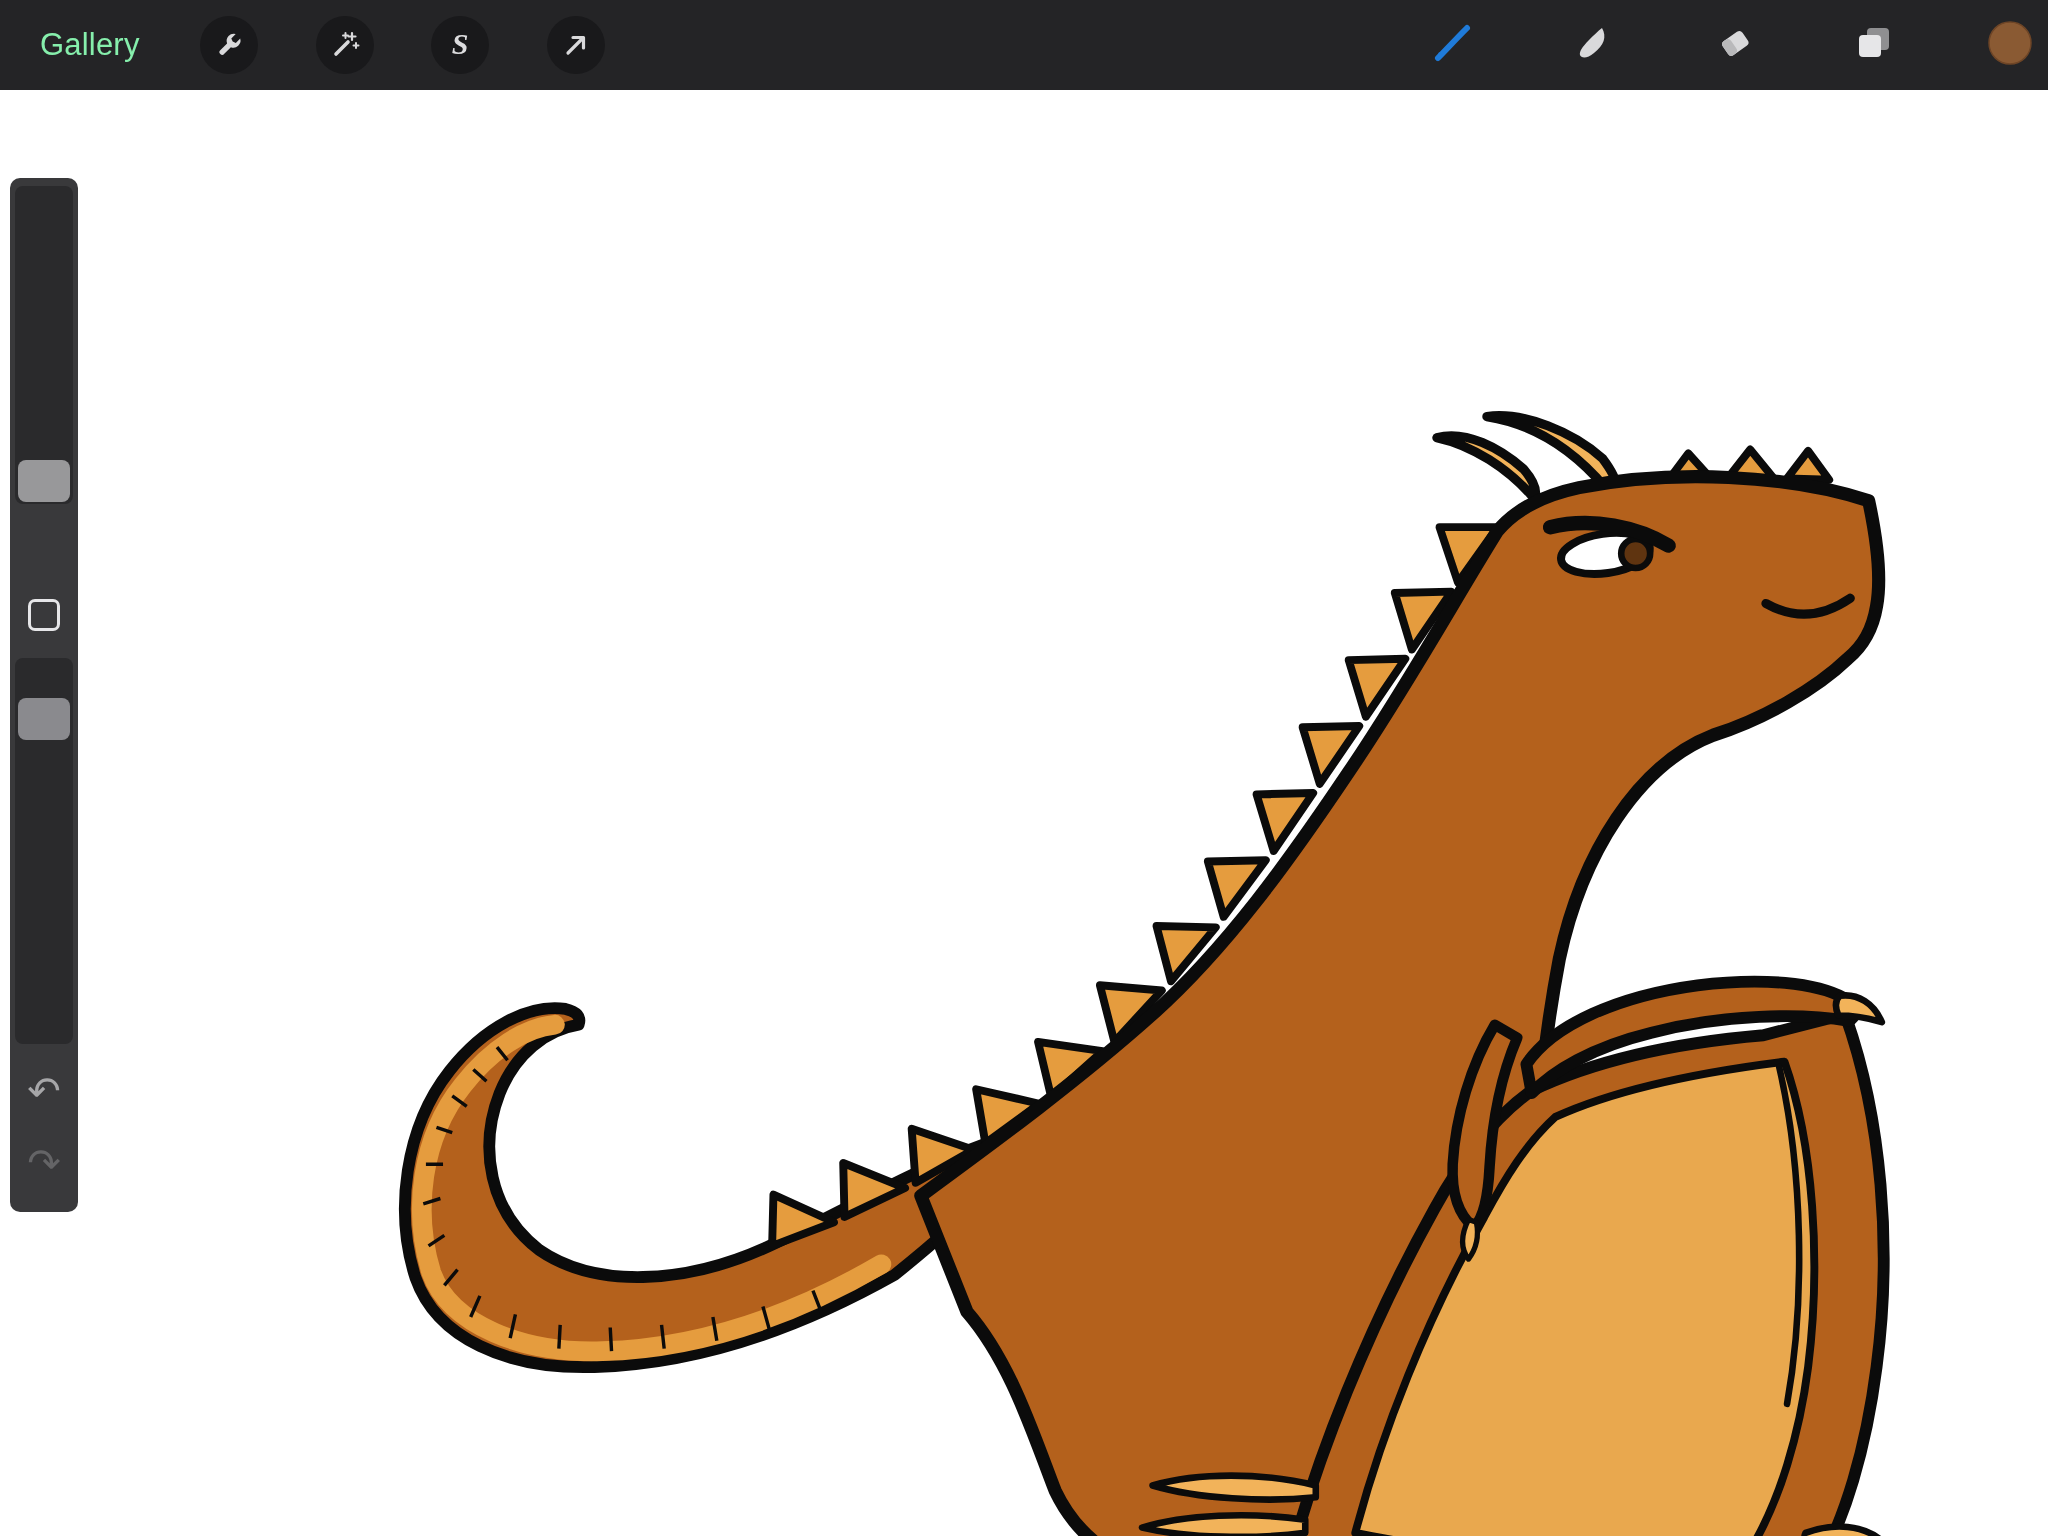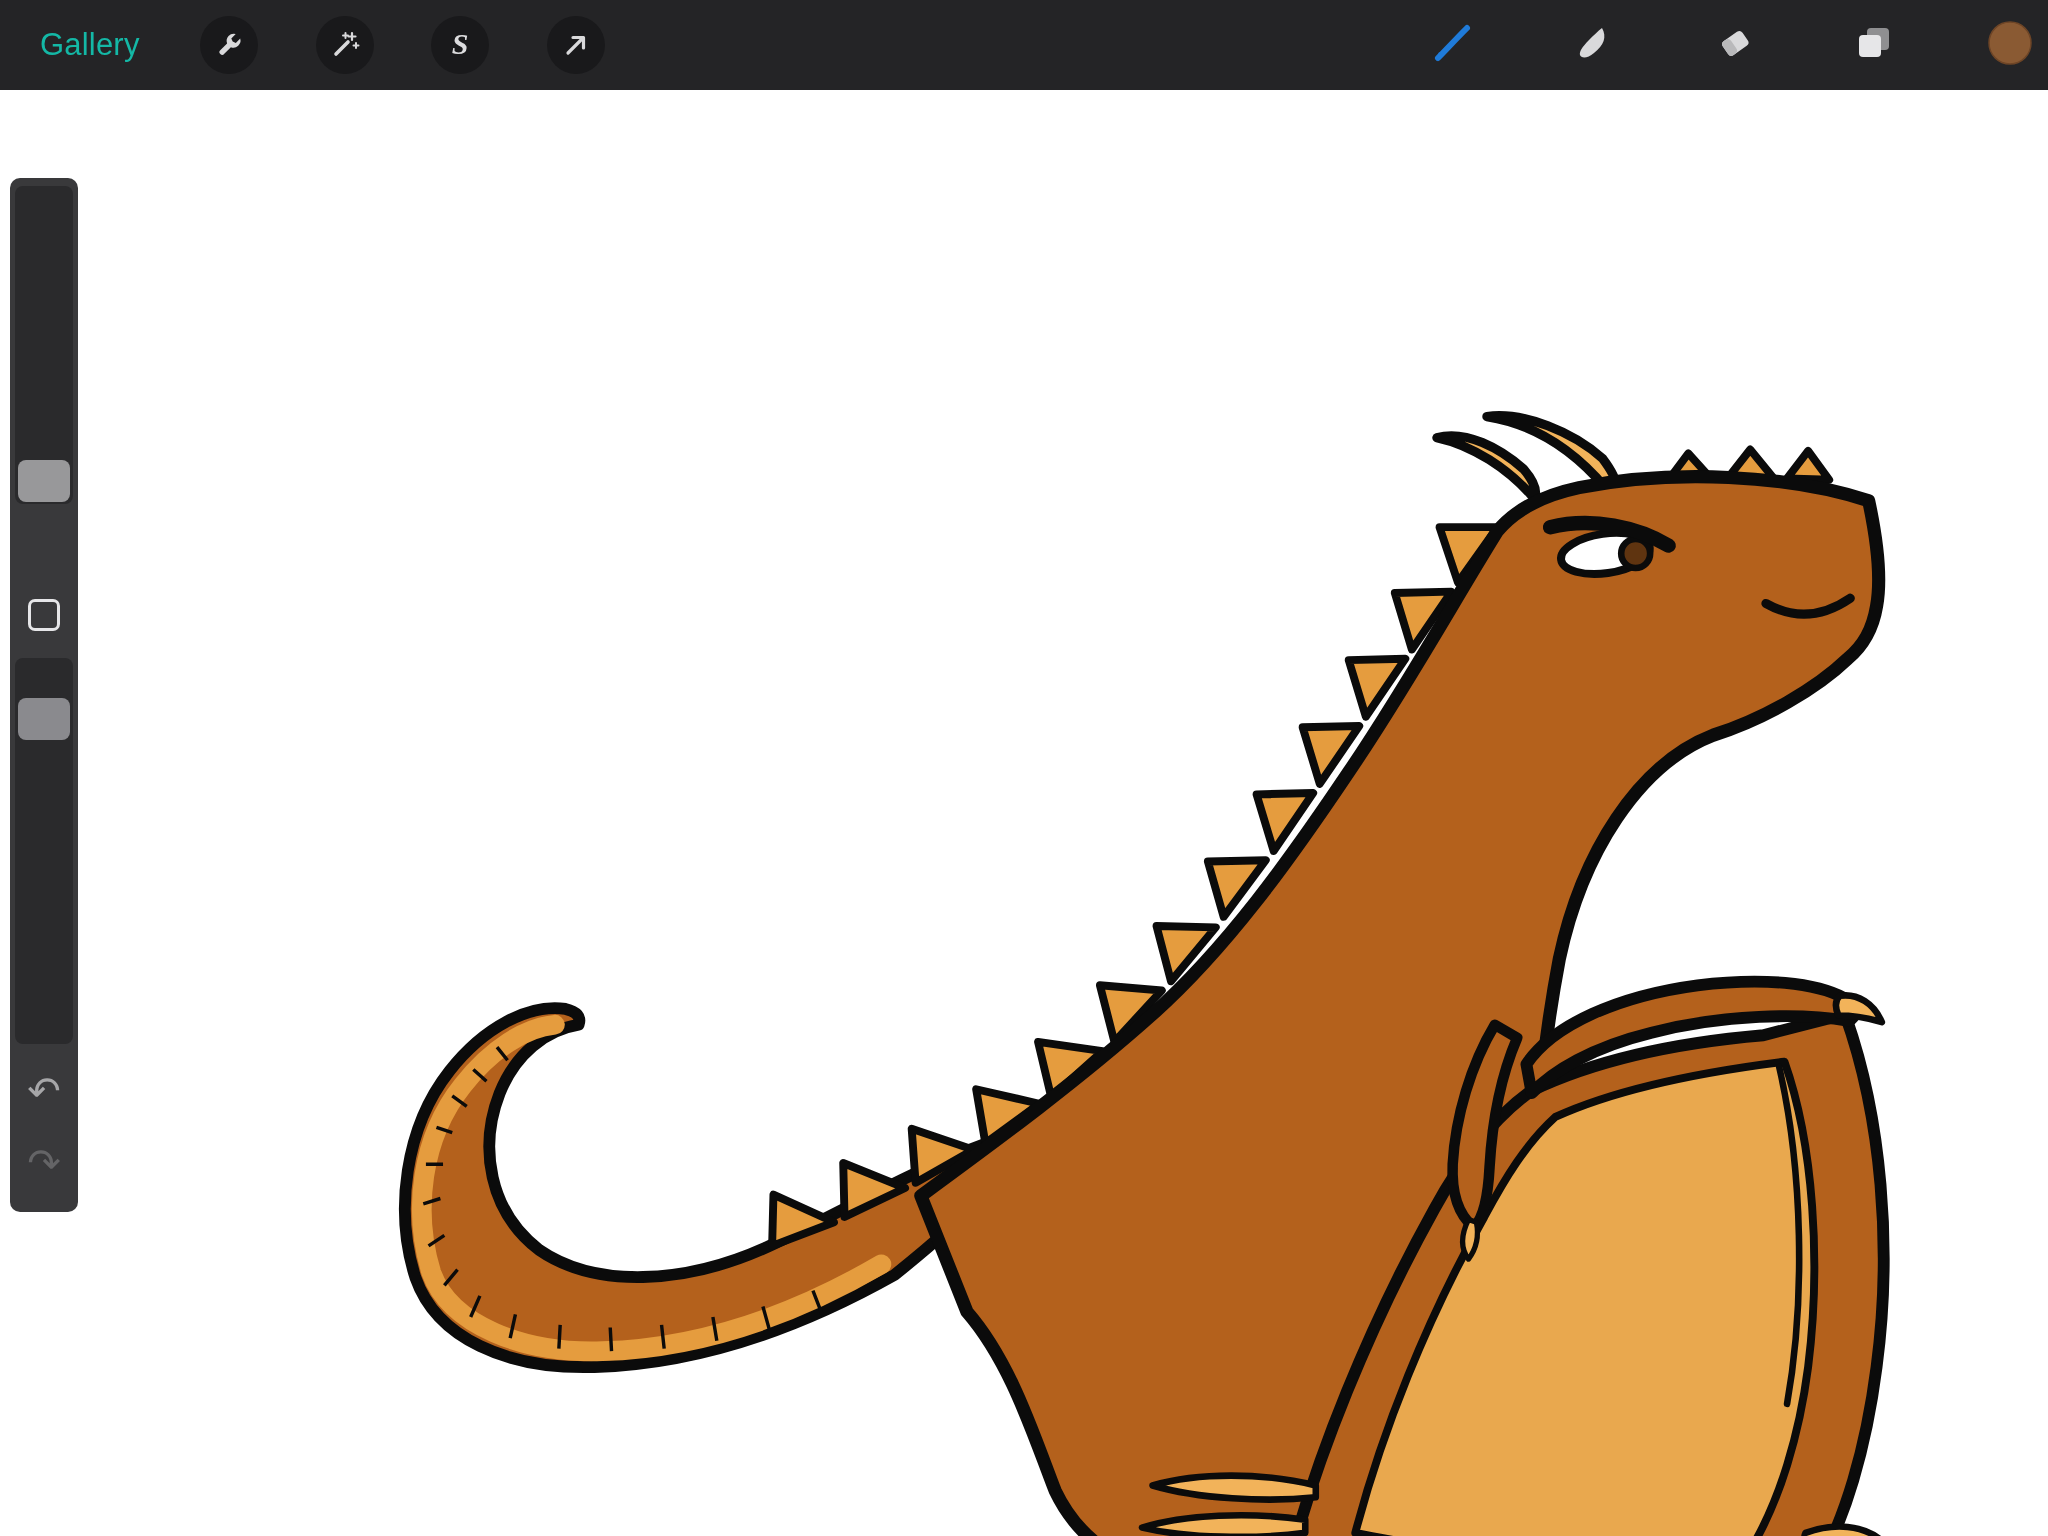--- a/index.html
+++ b/index.html
@@ -2,21 +2,21 @@
 <html><head>
 <meta charset="utf-8">
 <style>
   html,body{margin:0;padding:0;width:2048px;height:1536px;overflow:hidden;
     background:#ffffff;font-family:"Liberation Sans",sans-serif;}
   #app{position:relative;width:2048px;height:1536px;background:#ffffff;}
 
   
   #topbar{position:absolute;left:0;top:0;width:2048px;height:90px;background:#242426;}
   .gallery-label{position:absolute;left:40px;top:0;height:90px;line-height:90px;
-    color:#14b8a6;font-size:31px;letter-spacing:.2px;cursor:pointer;}
+    color:#86efac;font-size:31px;letter-spacing:.2px;cursor:pointer;}
   .circ-btn{position:absolute;top:16px;width:58px;height:58px;border-radius:50%;
     background:#19191b;display:flex;align-items:center;justify-content:center;cursor:pointer;}
   .circ-btn svg{display:block;}
   .sel-glyph{color:#dcdcde;font-size:30px;font-style:italic;font-weight:bold;
     font-family:"Liberation Serif",serif;transform:translateY(-1px);}
   .bar-icon{position:absolute;top:23px;width:44px;height:44px;display:flex;
     align-items:center;justify-content:center;cursor:pointer;}
 
   
   #sidebar{position:absolute;left:10px;top:178px;width:68px;height:1034px;

